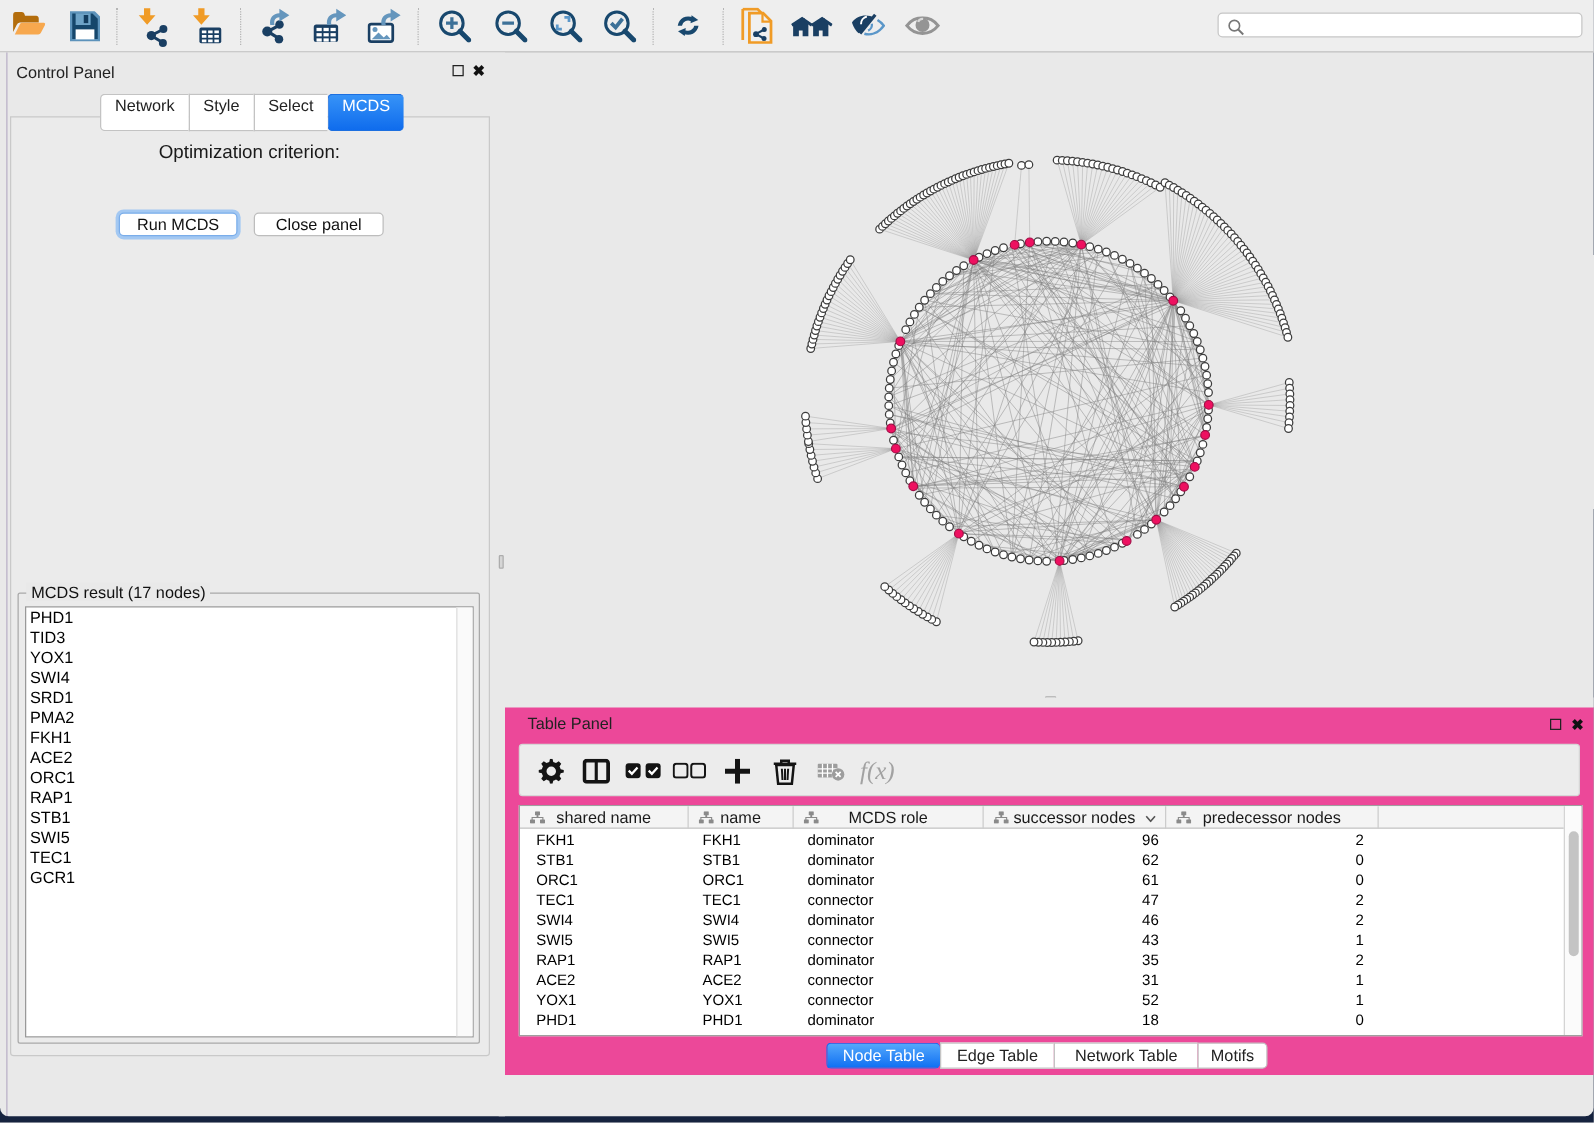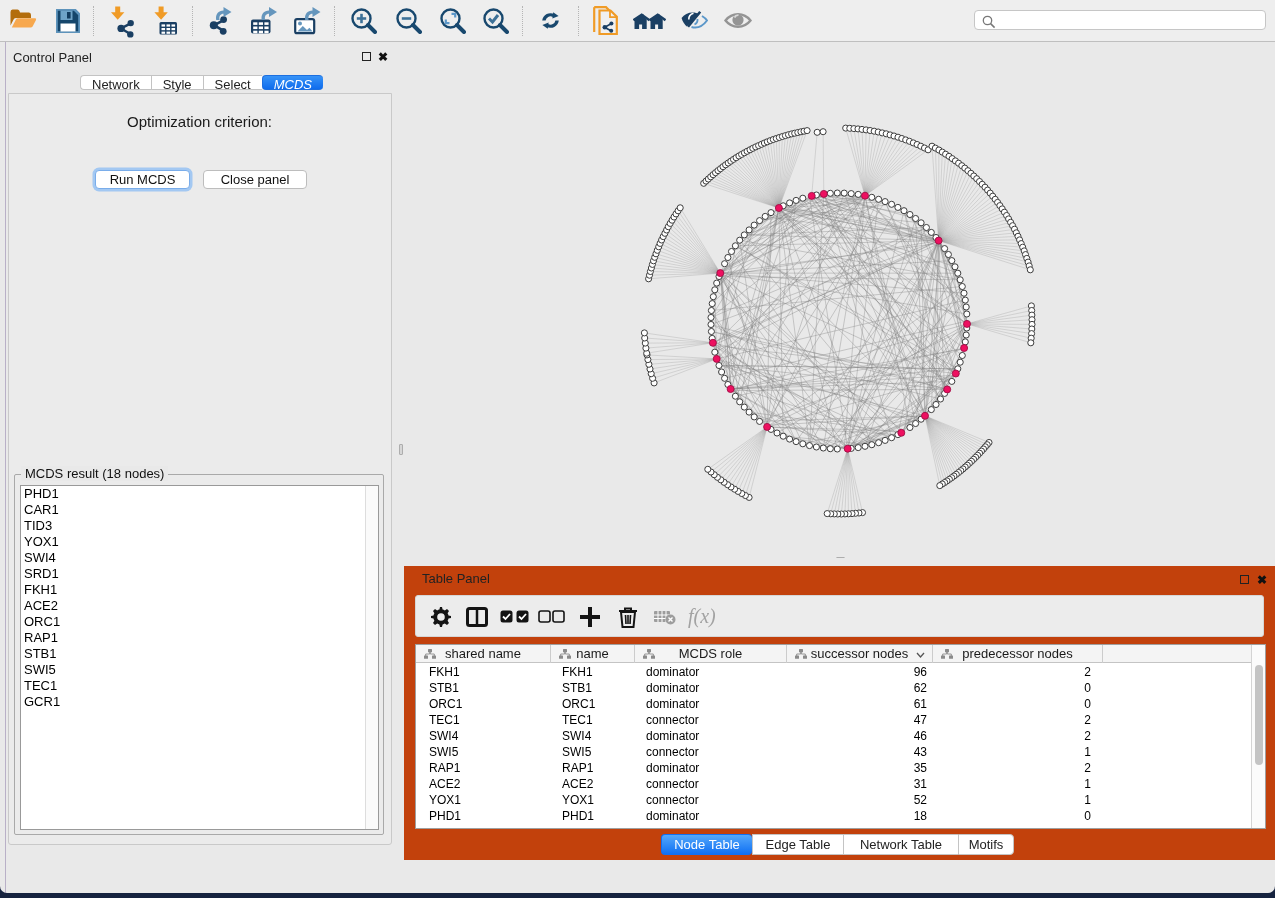--- a/index.html
+++ b/index.html
@@ -9,44 +9,44 @@
 
 .toolbar { position:absolute; left:0; top:0; width:1275px; height:42px; background:#eeeeee; border-bottom:1px solid #bfbfbf; }
 .tsep { position:absolute; top:6px; width:0; height:30px; border-left:1px dotted #b5b5b5; }
 .ticon { position:absolute; top:8px; width:26px; height:26px; }
 .searchbox { position:absolute; left:974px; top:10px; width:292px; height:20px; background:#fff; border:1px solid #c6c6c6; border-radius:4px; }
 
 .cp { position:absolute; left:0; top:42px; width:399px; height:818px; background:#e9e9e9; }
 .cp-title { position:absolute; left:13px; top:8px; font-size:13px; color:#222; }
 .cp-min { position:absolute; left:362px; top:10px; width:9px; height:9px; border:1.5px solid #222; }
 .cp-close { position:absolute; left:378px; top:8px; font-size:12px; color:#111; font-weight:bold; }
-.tabs { position:absolute; left:80px; top:33px; height:15px; display:flex; font-size:13px; }
+.tabs { position:absolute; left:80px; top:33px; height:30px; display:flex; font-size:13px; }
 .tab { background:#fff; border:1px solid #c3c3c3; border-right:none; padding:0 11px; line-height:17px; color:#222; }
 .tab:first-child { border-radius:4px 0 0 4px; }
-.tab.sel { background:linear-gradient(#3793f7,#0f6ced); color:#fff; border-color:#1c6fe0; border-radius:4px; position:relative;font-style:italic; }
+.tab.sel { background:linear-gradient(#3793f7,#0f6ced); color:#fff; border-color:#1c6fe0; border-radius:4px; position:relative; }
 .tabpanel { position:absolute; left:8px; top:51px; width:384px; height:752px; background:#ebebeb; border:1px solid #c9c9c9; border-radius:0 0 3px 3px; }
 .optlabel { position:absolute; left:0; top:71px; width:399px; text-align:center; font-size:15px; color:#1a1a1a; }
 .combo { position:absolute; left:45px; top:96px; width:313px; height:20px; background:#fff; border:1px solid #b9b9b9; border-radius:4px; font-size:14px; color:#111; line-height:19px; padding-left:9px; }
 .combo .sp { position:absolute; right:-1px; top:-1px; width:17px; height:20px; background:linear-gradient(#55a5f8,#1a6df5); border-radius:0 5px 5px 0; }
 .btn { position:absolute; height:19px; background:#fff; border:1px solid #bdbdbd; border-radius:4px; font-size:13px; color:#111; text-align:center; line-height:17px; }
 .groupbox { position:absolute; left:14px; top:432px; width:370px; height:361px; border:1px solid #a9a9a9; border-radius:2px; }
 .grouplabel { position:absolute; left:21px; top:424px; background:#e9e9e9; padding:0 4px; font-size:13px; color:#111; }
 .mcdslist { position:absolute; left:20px; top:443px; width:359px; height:345px; background:#fff; border:1px solid #999; font-size:13px; color:#000; }
 .mcdslist div { height:16px; line-height:16px; padding-left:3px; }
 .mcdssb { position:absolute; left:365px; top:444px; width:13px; height:343px; background:#fafafa; border-left:1px solid #ddd; }
 
 .netframe { position:absolute; left:404px; top:42px; width:871px; height:516px; background:#fff; border-left:1px solid #c9c9c9; }
 .nettitle { position:absolute; left:0; top:0; width:871px; height:24px; background:linear-gradient(#f0f0f0,#d8d8d8); border-bottom:1px solid #b6b6b6; border-top:1px solid #cfcfcf; border-left:1px solid #bbb; }
 .tl { position:absolute; top:6.5px; width:12px; height:12px; border-radius:50%; }
 .netname { position:absolute; left:0; top:4px; width:1008px; text-align:center; font-size:14px; color:#333; }
 
 .vsplit { position:absolute; left:399px; top:42px; width:5px; height:851px; background:#e9e9e9; }
 .hsplit { position:absolute; left:404px; top:558px; width:871px; height:8px; background:#e9e9e9; }
 
-.tp { position:absolute; left:404px; top:566px; width:871px; height:294px; background:#c2410c; }
+.tp { position:absolute; left:404px; top:566px; width:871px; height:294px; background:#ec4899; }
 .tp-title { position:absolute; left:18px; top:5px; font-size:13px; color:#222; }
 .tp-min { position:absolute; left:836px; top:9px; width:9px; height:9px; border:1.5px solid #222; }
 .tp-close { position:absolute; left:853px; top:7px; font-size:12px; color:#111; font-weight:bold; }
 .tp-toolbar { position:absolute; left:11px; top:29px; width:849px; height:42px; background:#ececec; border:1px solid #d6d6d6; border-radius:3px; }
 .tbl { position:absolute; left:11px; top:78px; width:851px; height:185px; background:#fff; border:1px solid #9f9f9f; font-size:12px; }
 .tblhead { position:absolute; left:0; top:0; width:849px; height:18px; background:#f4f4f4; border-bottom:1px solid #c4c4c4; }
 .th { position:absolute; top:0; height:18px; border-right:1px solid #cccccc; font-size:13px; color:#1a1a1a; text-align:center; line-height:18px; }
 .row { position:absolute; left:0; width:849px; height:16px; line-height:16px; color:#000; }
 .cell { position:absolute; top:0; height:16px; }
 .num { text-align:right; }
@@ -232,28 +232,28 @@
     <div class="tabs">
         <div class="tab">Network</div>
         <div class="tab">Style</div>
         <div class="tab">Select</div>
         <div class="tab sel">MCDS</div>
       </div>
     <div class="optlabel">Optimization criterion:</div>
     <div class="btn" style="left:95px;top:128px;width:95px;box-shadow:0 0 0 2.5px #a3c8f2;border-color:#7aadea;">Run MCDS</div>
     <div class="btn" style="left:203px;top:128px;width:104px;">Close panel</div>
     <div class="groupbox"></div>
-    <div class="grouplabel">MCDS result (18 nodes)</div>
+    <div class="grouplabel">MCDS result (17 nodes)</div>
     <div class="mcdslist">
       <div>PHD1</div>
-        <div>CAR1</div>
         <div>TID3</div>
         <div>YOX1</div>
         <div>SWI4</div>
         <div>SRD1</div>
+        <div>PMA2</div>
         <div>FKH1</div>
         <div>ACE2</div>
         <div>ORC1</div>
         <div>RAP1</div>
         <div>STB1</div>
         <div>SWI5</div>
         <div>TEC1</div>
         <div>GCR1</div>
     </div>
     <div class="mcdssb"></div>

